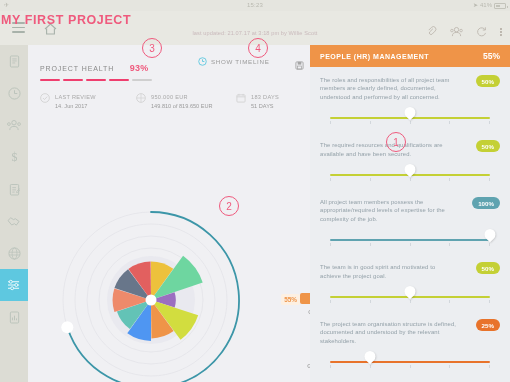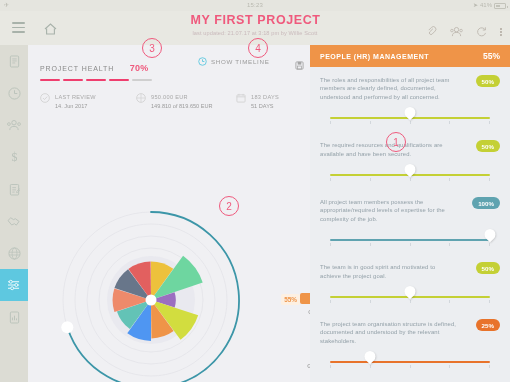--- a/index.html
+++ b/index.html
@@ -29,21 +29,21 @@
 
   
   .header {
     position: absolute; left: 0; top: 11px; width: 510px; height: 34px;
     background: #e8e8e2;
   }
   .hamburger { position: absolute; left: 12px; top: 11px; width: 13px; cursor: pointer; }
   .hamburger i { display: block; height: 1.6px; background: #a8b2aa; margin-bottom: 3px; border-radius: 1px; }
   .home-icon { position: absolute; left: 44px; top: 10px; cursor: pointer; }
   .title {
-    position: absolute; left: 1px; right: 0; top: 2px; text-align: center;
+    position: absolute; left: 1px; right: 0; top: 2px; text-align: left;
     font-size: 12.5px; font-weight: bold; color: #ef5a7d; letter-spacing: .6px;
   }
   .subtitle {
     position: absolute; left: 0; right: 0; top: 19px; text-align: center;
     font-size: 5.6px; color: #c9b9bb; letter-spacing: .1px;
   }
   .hdr-actions { position: absolute; right: 8px; top: 12px; display: flex; align-items: center; gap: 13px; }
   .hdr-actions .ic { cursor: pointer; opacity: .75; }
   .dots { display: flex; flex-direction: column; gap: 1.6px; align-items: center; cursor: pointer; }
   .dots i { width: 1.8px; height: 1.8px; background: #b0a9a0; border-radius: 50%; display: block; }
@@ -250,21 +250,21 @@
           <rect x="1.5" y="1" width="9" height="12" rx="1" fill="none" stroke="#b6bfb7" stroke-width="1"></rect>
           <path d="M3.8 10V7M6 10V5M8.2 10V8" stroke="#b6bfb7" stroke-width="1"></path>
         </svg>
     </div>
   </div>
 
   <div class="center">
 
     <div class="health-row">
       <span class="health-label">PROJECT HEALTH</span>
-      <span class="health-pct">70%</span>
+      <span class="health-pct">93%</span>
       <div class="health-bars">
         <i></i>
           <i></i>
           <i></i>
           <i></i>
           <i class="off"></i>
       </div>
     </div>
 
     <div class="timeline-btn">

